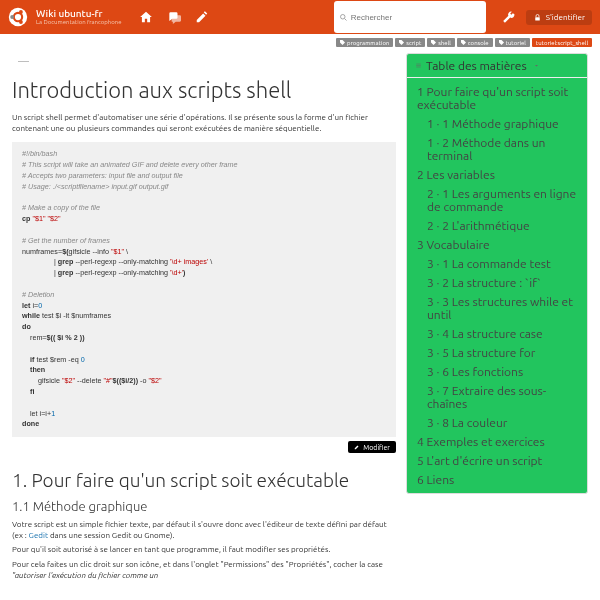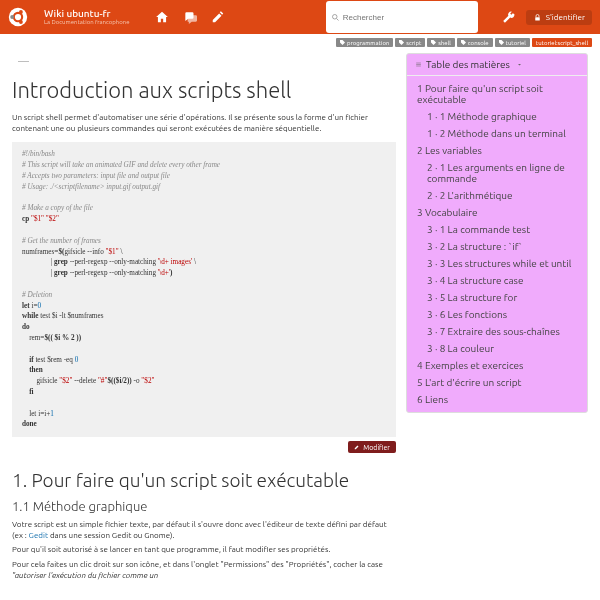--- a/index.html
+++ b/index.html
@@ -1,17 +1,17 @@
 <!DOCTYPE html>
 <html><head>
 <meta charset="utf-8">
 <style>
 *{margin:0;padding:0;box-sizing:border-box}
 body{font-family:Ubuntu,"Segoe UI",Arial,sans-serif;font-size:9px;color:#333;background:#fff;width:600px}
-.hdr{background:#dd4814;color:#fff;height:34px;display:flex;align-items:center;padding:0 8px;gap:16px}
+.hdr{background:#dd4814;color:#fff;height:34px;display:flex;align-items:center;padding:0 8px;gap:8px}
 .logo-block{display:flex;flex-direction:column;line-height:1}
 .logo-title{font-size:10px;font-weight:500;color:#fff}
 .logo-sub{font-size:6px;color:#f5c6b0}
 .hdr-icons{display:flex;gap:14px;margin-left:10px}
 .hdr-icons svg,.hdr-right svg{fill:#fff;width:14px;height:14px}
 .spacer{flex:1}
 .search{display:flex;align-items:center;background:#fff;border-radius:3px;height:18px;padding:16px 5px}
 .search input{border:none;outline:none;font-size:8px;width:130px;color:#666}
 .search svg{fill:#888;width:9px;height:9px;margin-right:3px}
 .hdr-right{display:flex;align-items:center;gap:10px;margin-left:8px}
@@ -23,38 +23,38 @@
 .tag{background:#888;color:#fff;font-size:6px;padding:1px 4px;border-radius:1px;display:flex;align-items:center;gap:2px}
 .tag.cur{background:#dd4814}
 .tag svg{width:5px;height:5px;fill:#fff}
 
 .main{display:flex;padding:2px 12px 8px 12px;gap:10px}
 .content{flex:1;min-width:0}
 .dash{color:#aaa;font-size:11px;margin:2px 0 10px 6px}
 h1{font-family:Ubuntu,Arial;font-weight:300;font-size:22px;color:#333;margin:6px 0 10px}
 .intro{font-size:8px;color:#333;line-height:1.4;margin-bottom:8px}
 
-.code{background:#f0f0f0;padding:7px 10px;font-family:Liberation Serif, serif;font-size:7.2px;line-height:1.5;white-space:pre;overflow:hidden;color:#333}
+.code{background:#f0f0f0;padding:7px 10px;font-family:Liberation Sans, sans-serif;font-size:7.2px;line-height:1.5;white-space:pre;overflow:hidden;color:#333}
 .cm{color:#888;font-style:italic}
 .kw{color:#333;font-weight:bold}
 .st{color:#b00}
 .nm{color:#06a}
 .vr{color:#333}
 
 .edit{margin-top:4px;display:flex;justify-content:flex-end}
-.editbtn{background:#7f1d1d;color:#fff;font-size:7px;padding:2px 6px;border-radius:2px;display:flex;align-items:center;gap:3px}
+.editbtn{background:#000000;color:#fff;font-size:7px;padding:2px 6px;border-radius:2px;display:flex;align-items:center;gap:3px}
 .editbtn svg{width:6px;height:6px;fill:#fff}
 
 h2.sec{font-family:Ubuntu,Arial;font-weight:300;font-size:19px;margin:16px 0 8px;color:#333}
 h2.sub{font-family:Ubuntu,Arial;font-weight:300;font-size:13px;margin:8px 0 6px;color:#333}
 .para{font-size:8px;line-height:1.4;margin-bottom:3px}
 .para a{color:#1b74b0;text-decoration:none}
 .para em{font-style:italic}
 
-.toc{width:182px;border:1px solid #ddd;border-radius:3px;background:#f0abfc;align-self:flex-start;font-size:10px}
+.toc{width:182px;border:1px solid #ddd;border-radius:3px;background:#22c55e;align-self:flex-start;font-size:12px}
 .toc-hd{padding:5px 8px;border-bottom:1px solid #eee;display:flex;align-items:center;gap:4px;color:#333}
 .toc-hd svg{width:7px;height:7px;fill:#666}
 .toc-body{padding:4px 2px}
 .toc-item{padding:3px 8px;color:#444;cursor:pointer}
 .toc-item.l2{padding-left:18px}
 </style>
 </head>
 <body>
 
 <div class="hdr">

